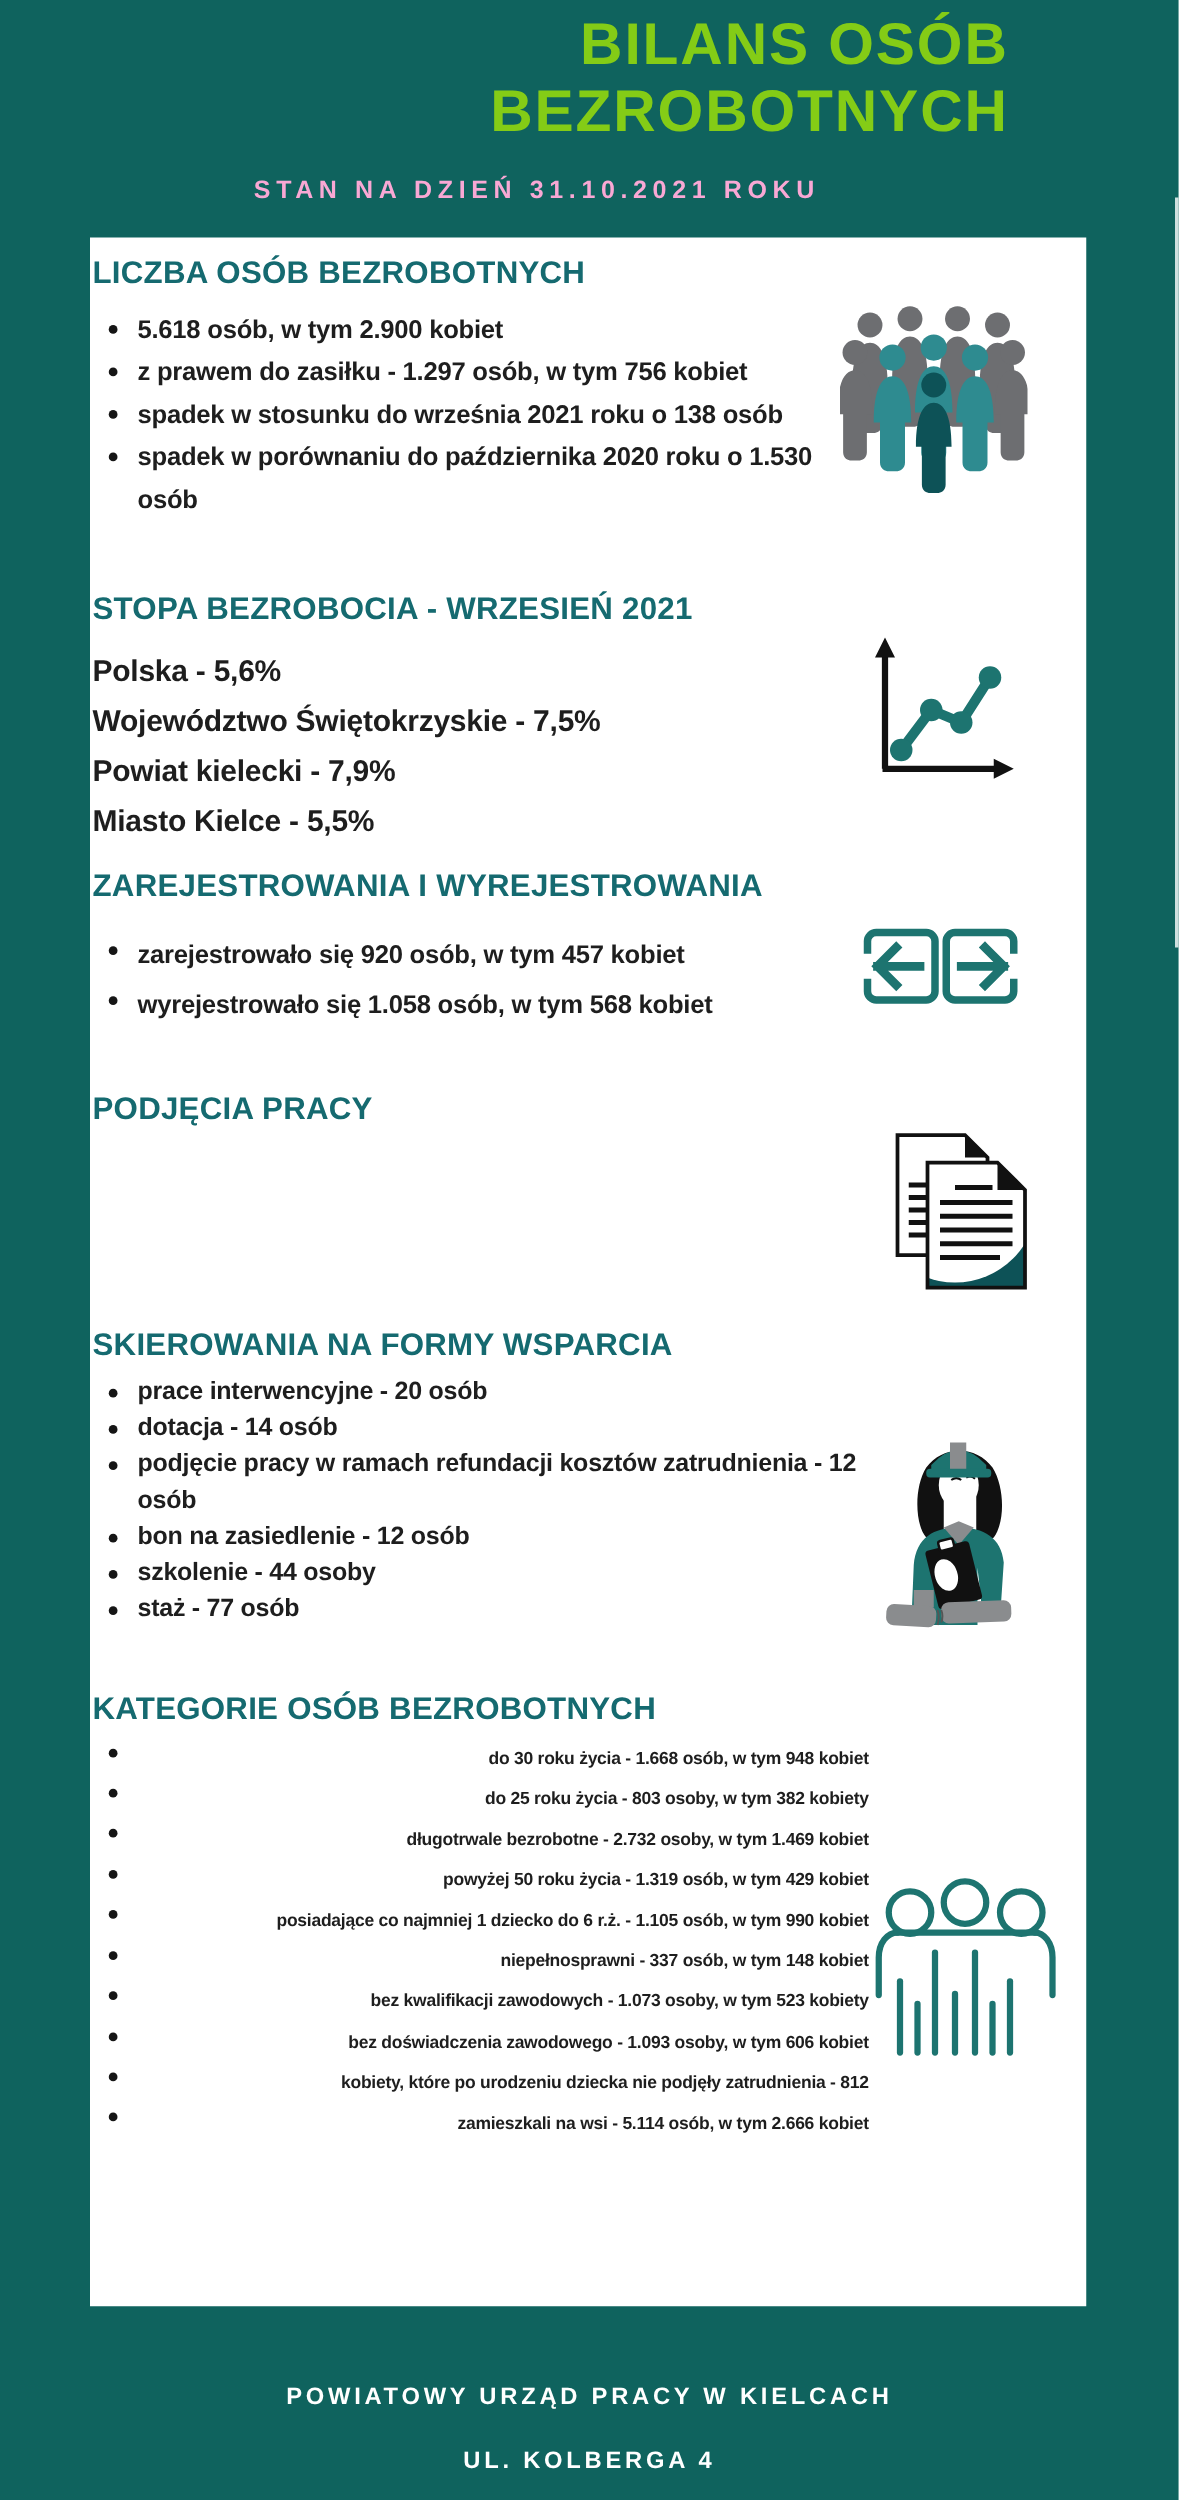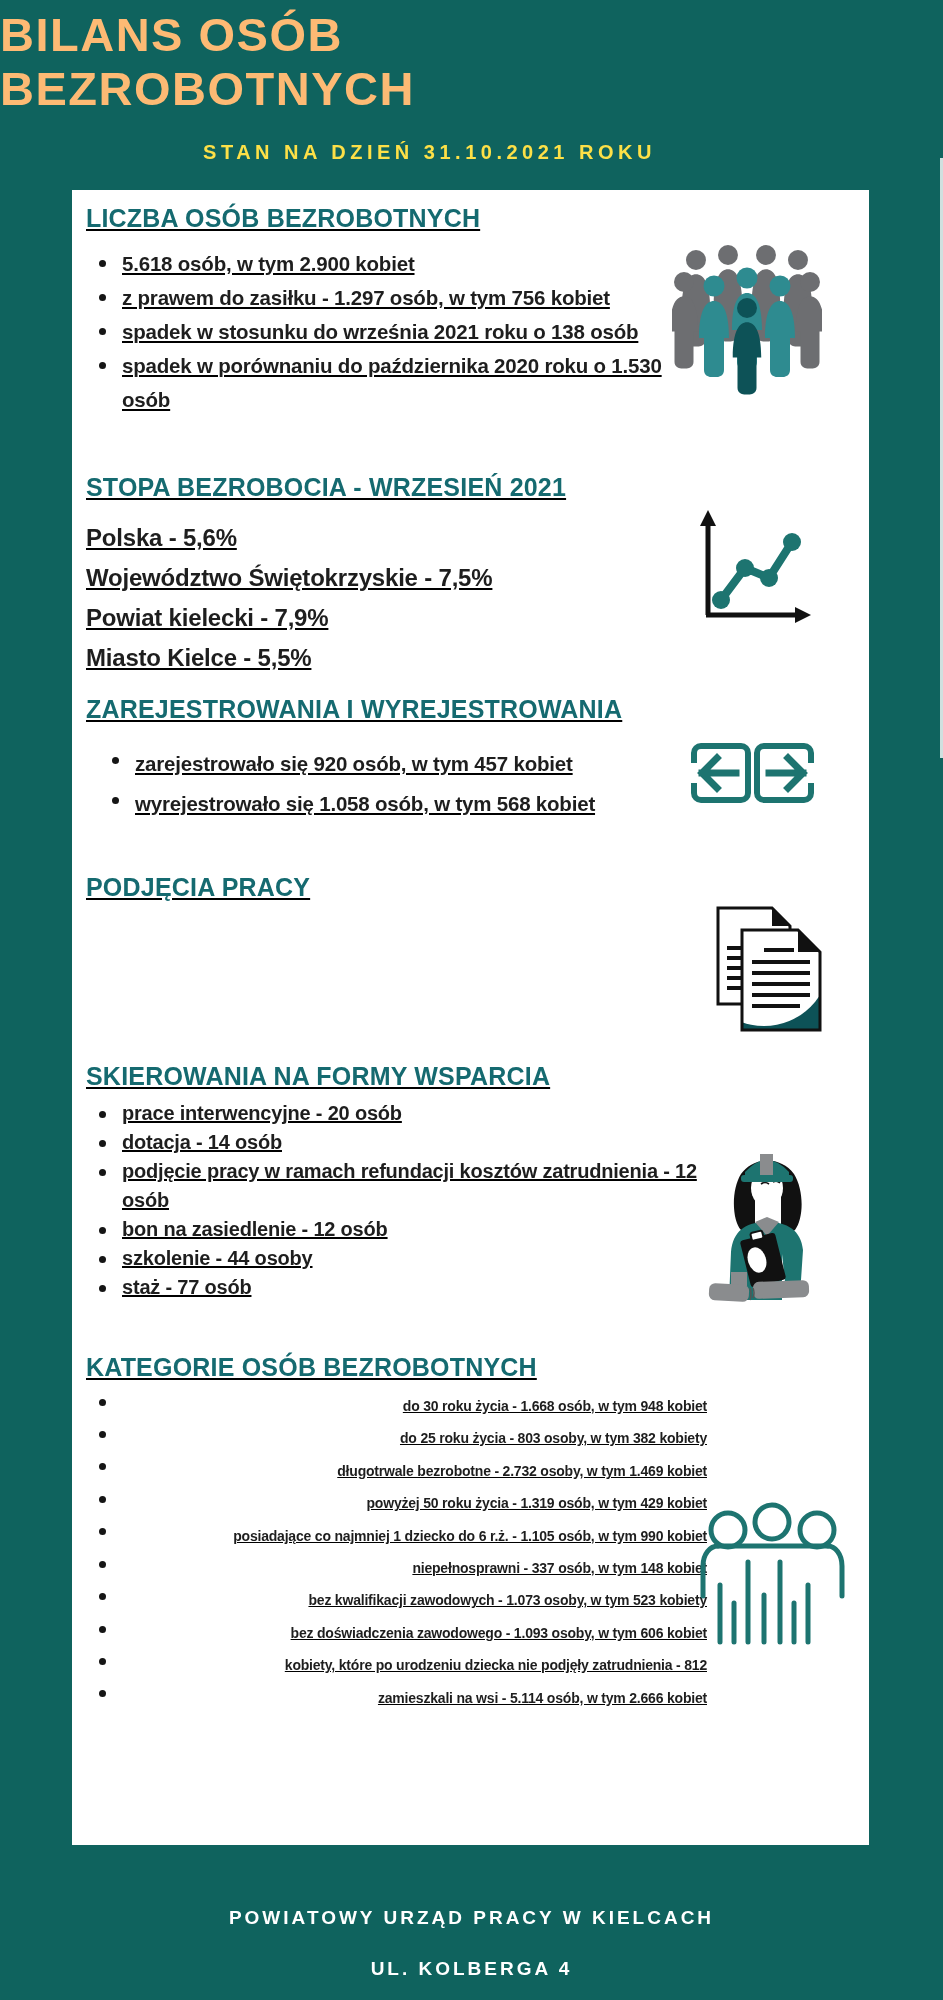--- a/index.html
+++ b/index.html
@@ -12,38 +12,38 @@
     --c-icon_teal_dark:#0d5257;
     --c-icon_gray:#6d6e71;
     --c-footer_text:#ffffff;
   }
   html,body{margin:0;padding:0;}
   body{font-family:"Liberation Sans","DejaVu Sans",sans-serif;}
   .page{position:relative;width:943px;height:2000px;background:var(--c-background);overflow:hidden;}
 
   
   .title{position:absolute;top:8px;left:0;width:849px;box-sizing:border-box;padding-right:42px;
-         text-align:left;color:#fdba74;font-size:47px;font-weight:bold;line-height:1.14;letter-spacing:1.5px;}
+         text-align:right;color:#84cc16;font-size:47px;font-weight:bold;line-height:1.14;letter-spacing:1.5px;}
   .subtitle{position:absolute;top:141px;left:0;width:895px;box-sizing:border-box;padding-right:36px;
-         text-align:center;color:#fde047;font-size:20px;font-weight:bold;letter-spacing:4.5px;}
+         text-align:center;color:#f9a8d4;font-size:20px;font-weight:bold;letter-spacing:4.5px;}
 
   
   .card{position:absolute;left:72px;top:190px;width:797px;height:1655px;background:var(--c-card);}
   .hairline-right{position:absolute;right:0;top:158px;width:3px;height:600px;background:rgba(255,255,255,.8);}
 
-  .sec{position:absolute;left:14px;text-decoration:underline;}
+  .sec{position:absolute;left:2px;}
   .sec h2{margin:0;font-size:25px;font-weight:bold;color:var(--c-heading);letter-spacing:.2px;}
   .sec ul{margin:0;padding:0 0 0 36px;list-style:none;}
   .sec li{position:relative;color:var(--c-body_text);font-weight:bold;letter-spacing:-0.2px;}
   .sec li::before{content:"";position:absolute;left:-23px;top:.62em;width:7px;height:7px;border-radius:50%;background:#151515;}
   .plainlines p{margin:0;color:var(--c-body_text);font-weight:bold;letter-spacing:-0.2px;font-size:24px;line-height:40px;}
 
   #s1{top:14px;} #s1 ul{margin-top:14px;width:545px;} #s1 li{font-size:20.5px;line-height:34px;}
   #s2{top:283px;} #s2 .plainlines{margin-top:16px;}
-  #s3{top:505px;} #s3 ul{margin-top:20px;width:560px;} #s3 li{font-size:20.5px;line-height:40px;margin-left:13px;}
+  #s3{top:505px;} #s3 ul{margin-top:20px;width:560px;} #s3 li{font-size:20.5px;line-height:40px;}
   #s4{top:683px;} #s4 ul{margin-top:28px;width:585px;} #s4 li{font-size:20.5px;line-height:40px;}
   #s5{top:872px;} #s5 ul{margin-top:8px;width:585px;} #s5 li{font-size:20px;line-height:29px;}
   #s6{top:1163px;} #s6 ul{margin-top:8px;width:585px;} #s6 li{font-size:14px;line-height:32.4px;text-align:right;}
 
   .icon{position:absolute;}
   #icon-crowd{left:600px;top:50px;}
   #icon-chart{left:615px;top:312px;}
   #icon-arrows{left:618px;top:552px;}
   #icon-docs{left:638px;top:712px;}
   #icon-worker{left:633px;top:942px;}

